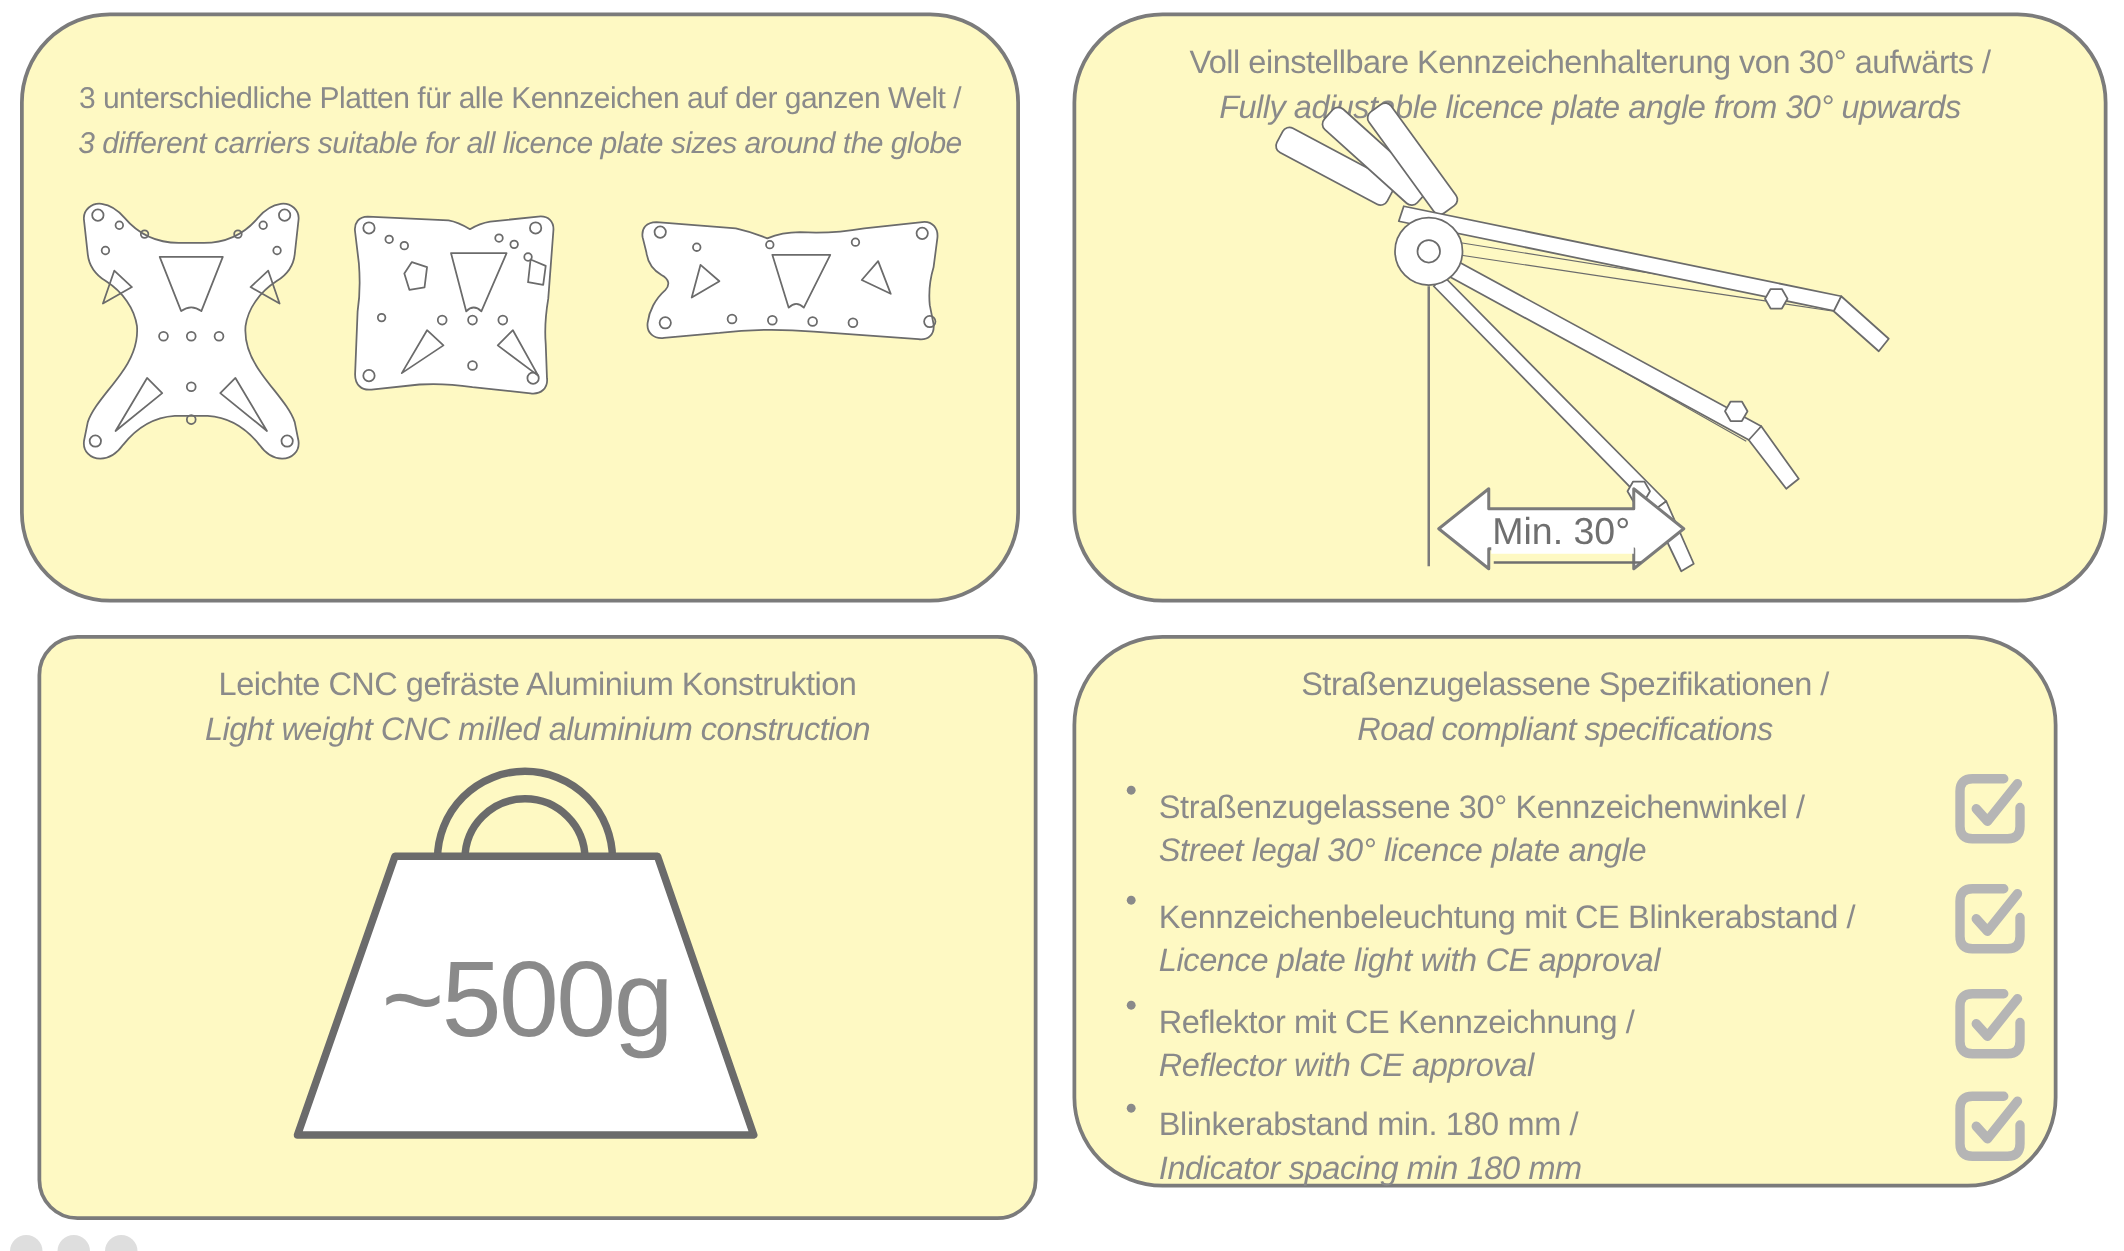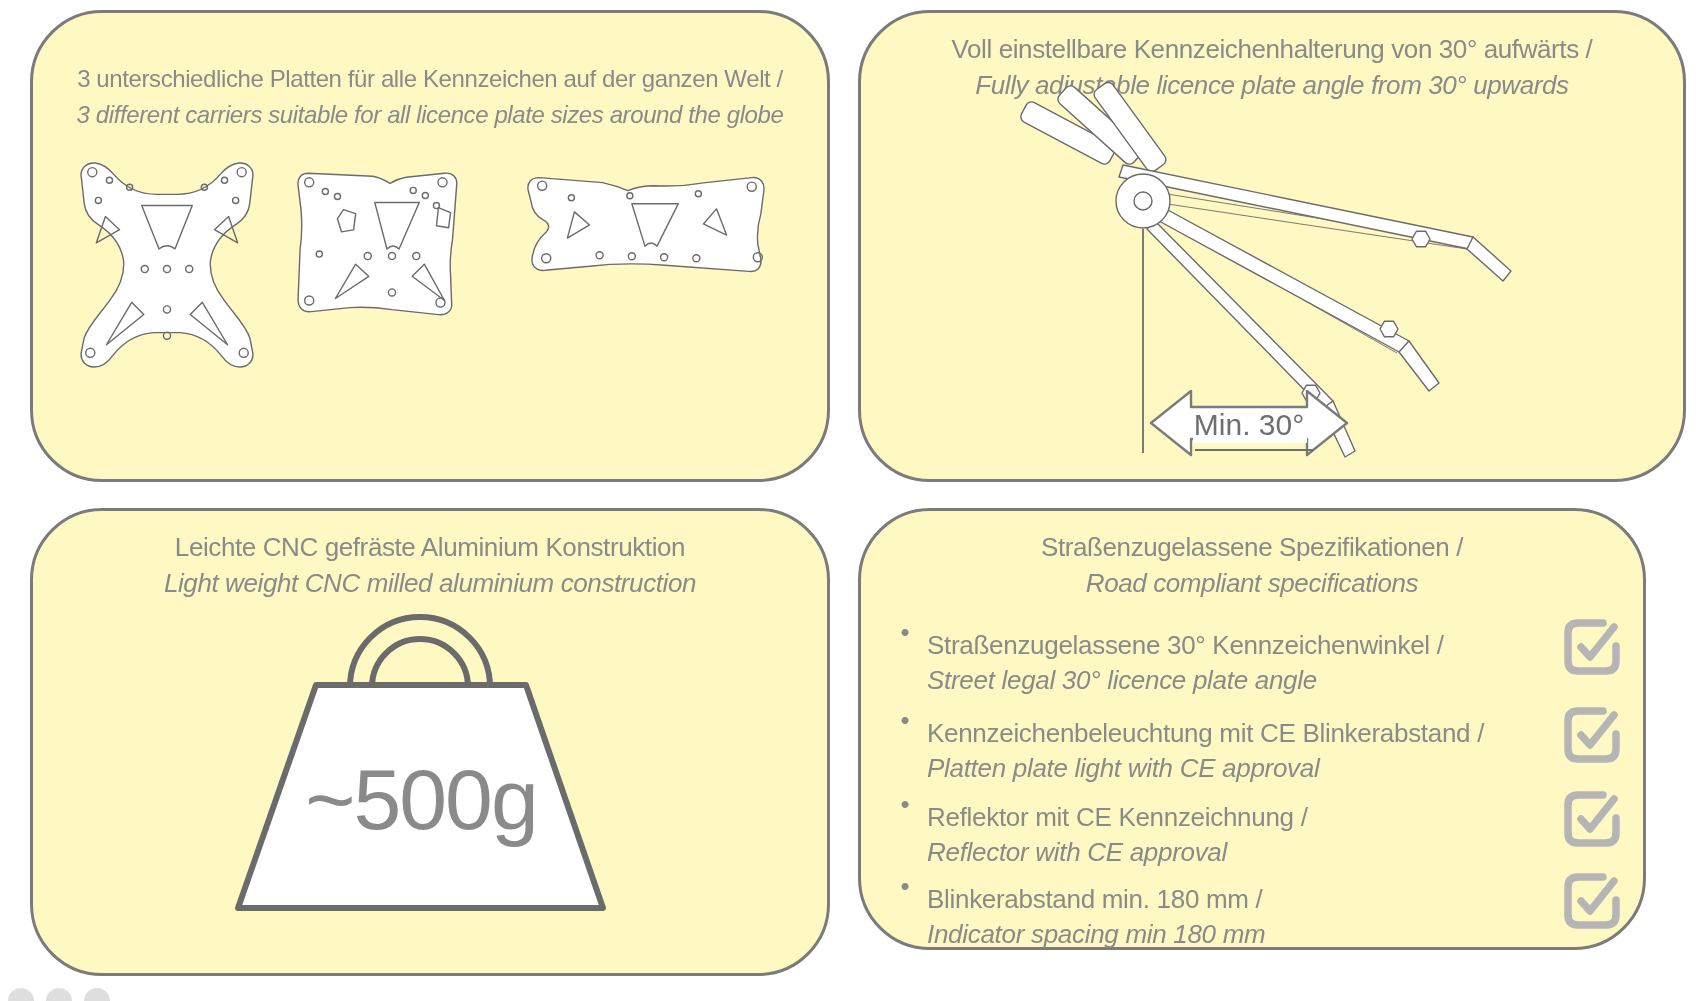--- a/index.html
+++ b/index.html
@@ -1,21 +1,21 @@
 <!DOCTYPE html>
 <html style="--text: #8a8a8a; --border: #7b7b7b; --drawing: #6b6b6b; --checkbox: #b5b5b5; --angle_text: #6f6f6f; --dot: #dedede;"><head>
 <meta charset="utf-8">
 <style>
   html,body{margin:0;padding:0;background:#fff;}
   .page{position:relative;width:1699px;height:1001px;background:#fff;overflow:hidden;
         font-family:"Liberation Sans",sans-serif;color:#8a8a8a;}
   .panel{position:absolute;background:#fef9c3;border:3px solid var(--border);border-radius:72px;box-sizing:border-box;}
-  #panel-carriers{left:30px;top:10px;width:800px;height:472px;}
+  #panel-carriers{left:16px;top:10px;width:800px;height:472px;}
   #panel-angle{left:858px;top:10px;width:828px;height:472px;}
-  #panel-weight{left:30px;top:508px;width:800px;height:468px;}
+  #panel-weight{left:30px;top:508px;width:800px;height:468px;border-radius:32px;}
   #panel-specs{left:858px;top:508px;width:788px;height:442px;}
   .panel-title{text-align:center;color:var(--text);font-weight:300;line-height:36px;font-size:26px;letter-spacing:-0.4px;}
   #panel-carriers .panel-title{margin-top:48px;font-size:24px;}
   #panel-angle .panel-title,#panel-weight .panel-title,#panel-specs .panel-title{margin-top:18px;}
   .t-en{font-style:italic;}
   .fill-svg{position:absolute;left:0;top:0;width:100%;height:100%;}
   .plate{position:absolute;color:var(--drawing);}
   #plate1{left:38px;top:145px;}
   #plate2{left:258px;top:152px;}
   #plate3{left:486px;top:156px;}
@@ -186,21 +186,21 @@
       <svg class="checkbox" viewBox="0 0 64 64">
         <path class="cb-stroke" d="M42,8 L17,8 Q7,8 7,18 L7,46 Q7,56 17,56 L45,56 Q55,56 55,46 L55,31"></path>
         <path class="cb-stroke" d="M20,32 L29,42 L53,12"></path>
       </svg>
     </div>
 
     <div class="spec-row" style="top:192px">
       <span class="spec-bullet">•</span>
       <div class="spec-text">
         <div class="spec-de">Kennzeichenbeleuchtung mit CE Blinkerabstand /</div>
-        <div class="spec-en">Platten plate light with CE approval</div>
+        <div class="spec-en">Licence plate light with CE approval</div>
       </div>
       <svg class="checkbox" viewBox="0 0 64 64">
         <path class="cb-stroke" d="M42,8 L17,8 Q7,8 7,18 L7,46 Q7,56 17,56 L45,56 Q55,56 55,46 L55,31"></path>
         <path class="cb-stroke" d="M20,32 L29,42 L53,12"></path>
       </svg>
     </div>
 
     <div class="spec-row" style="top:276px">
       <span class="spec-bullet">•</span>
       <div class="spec-text">

